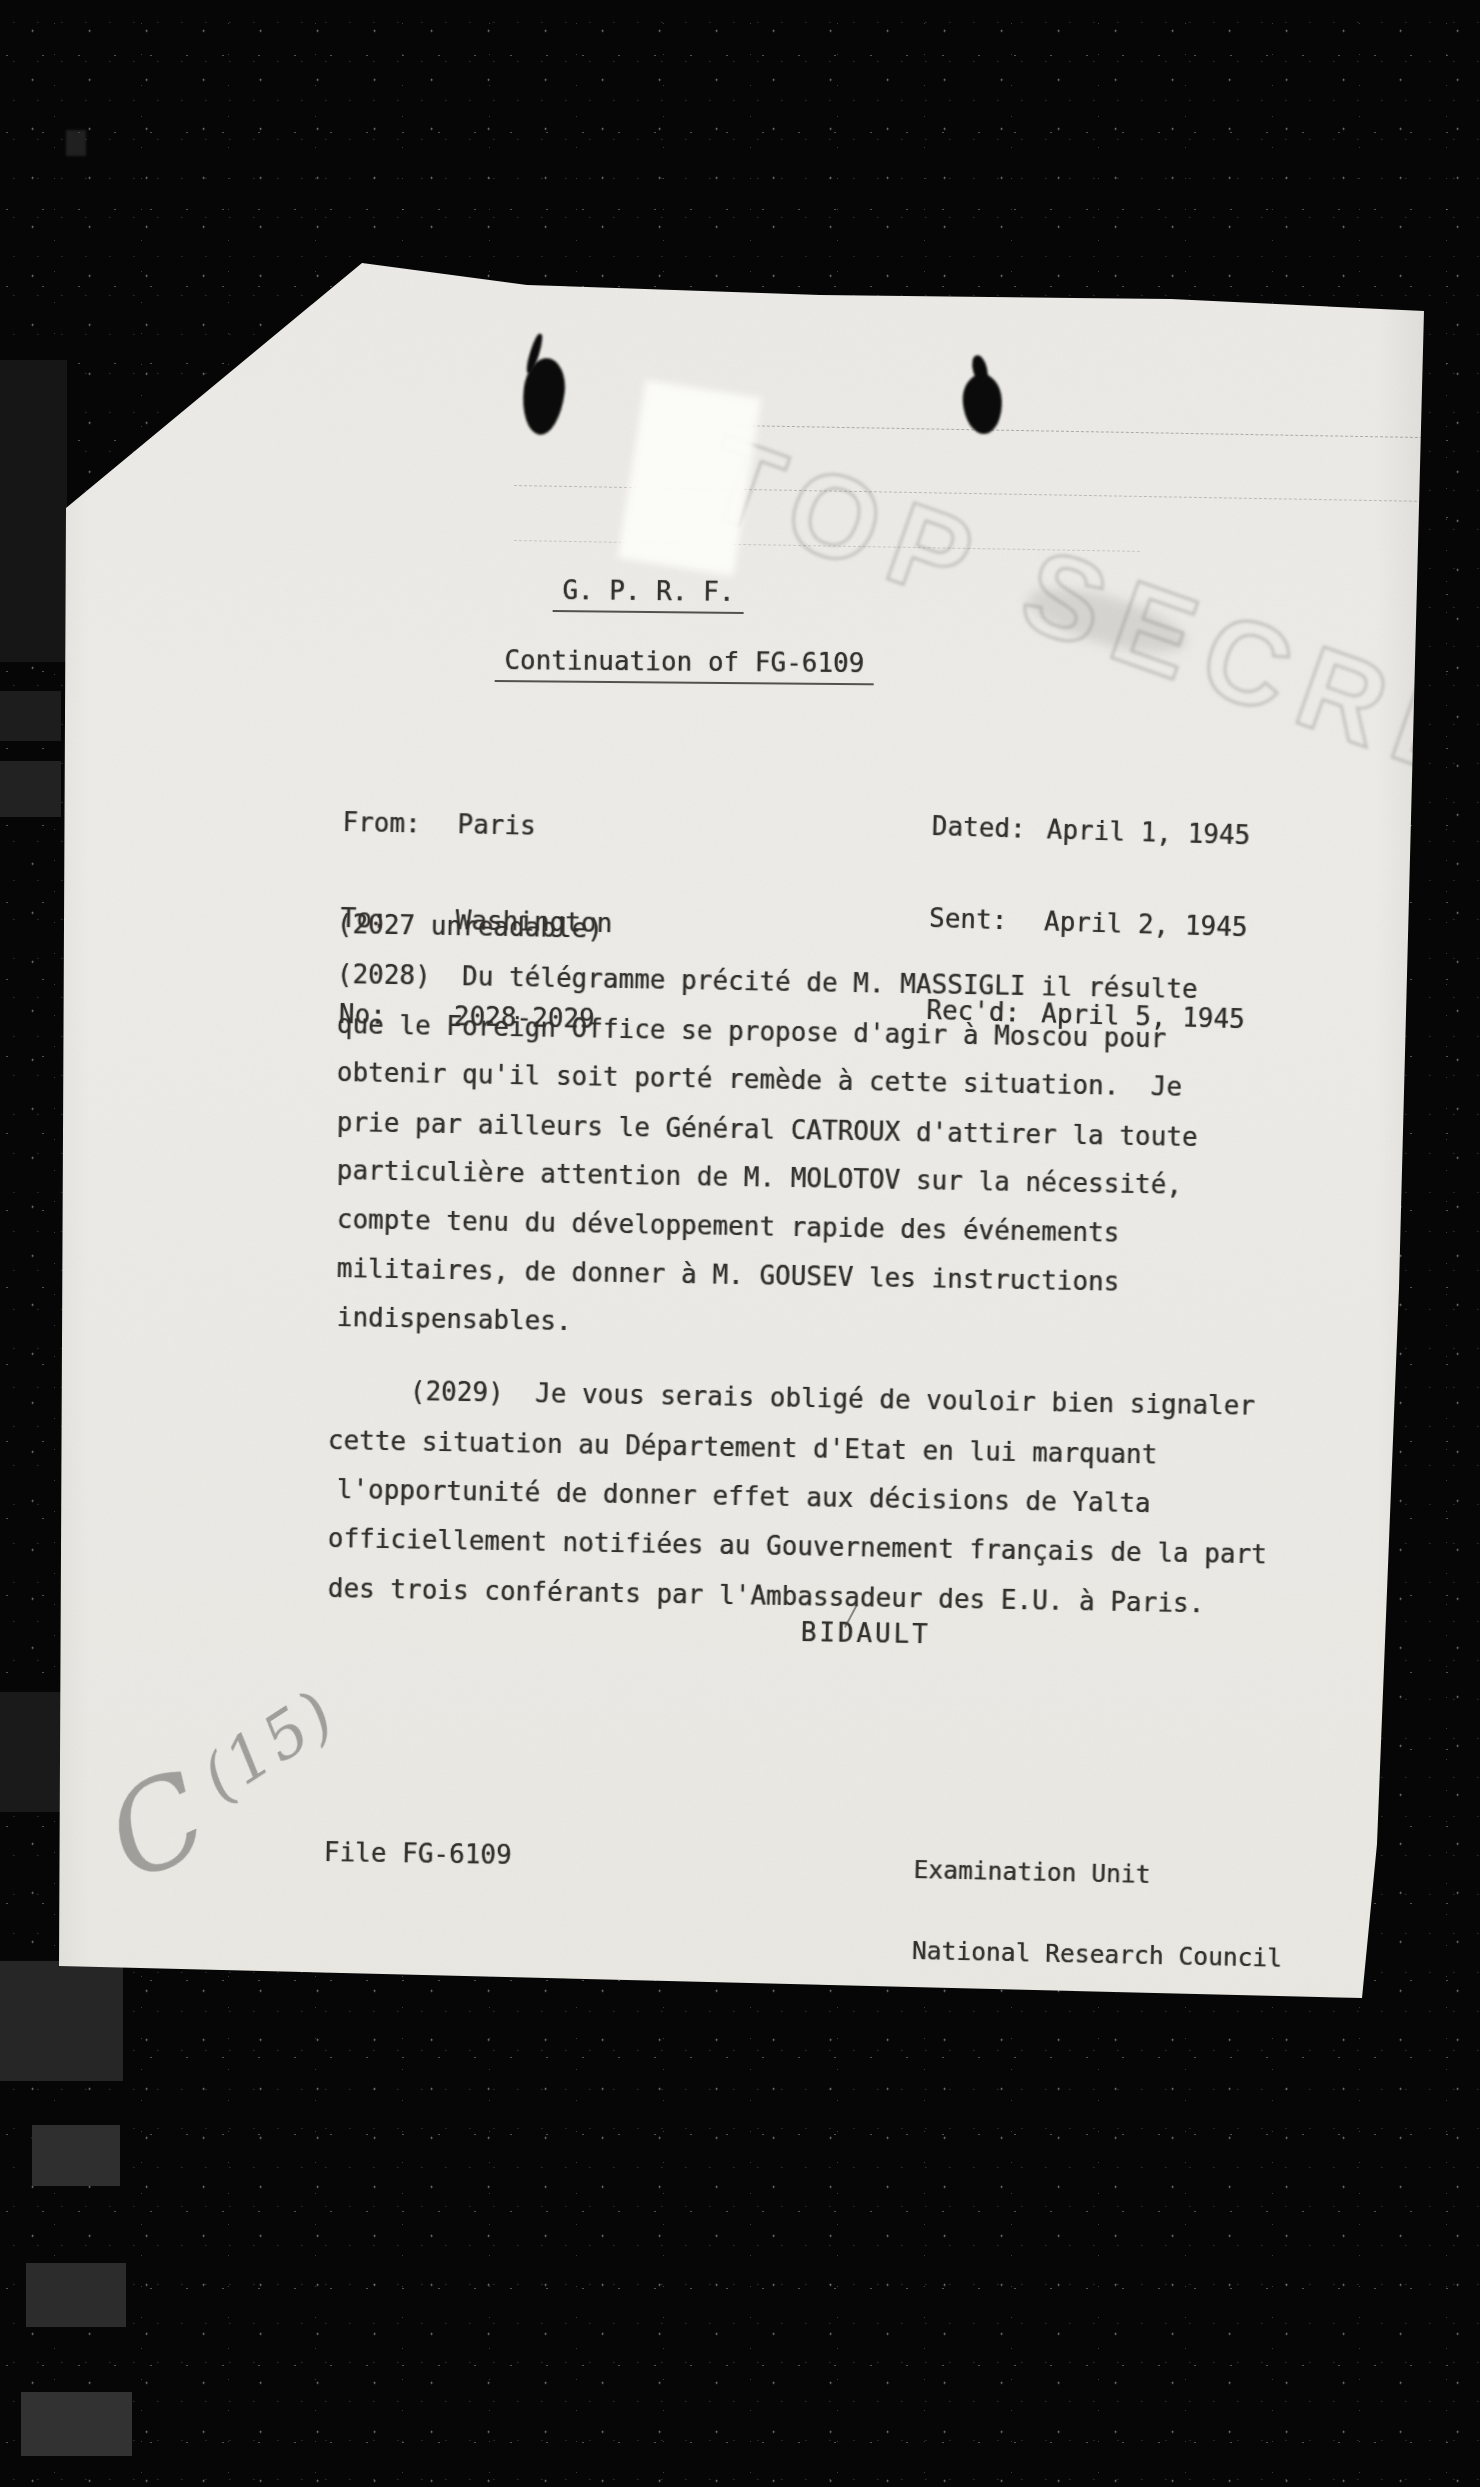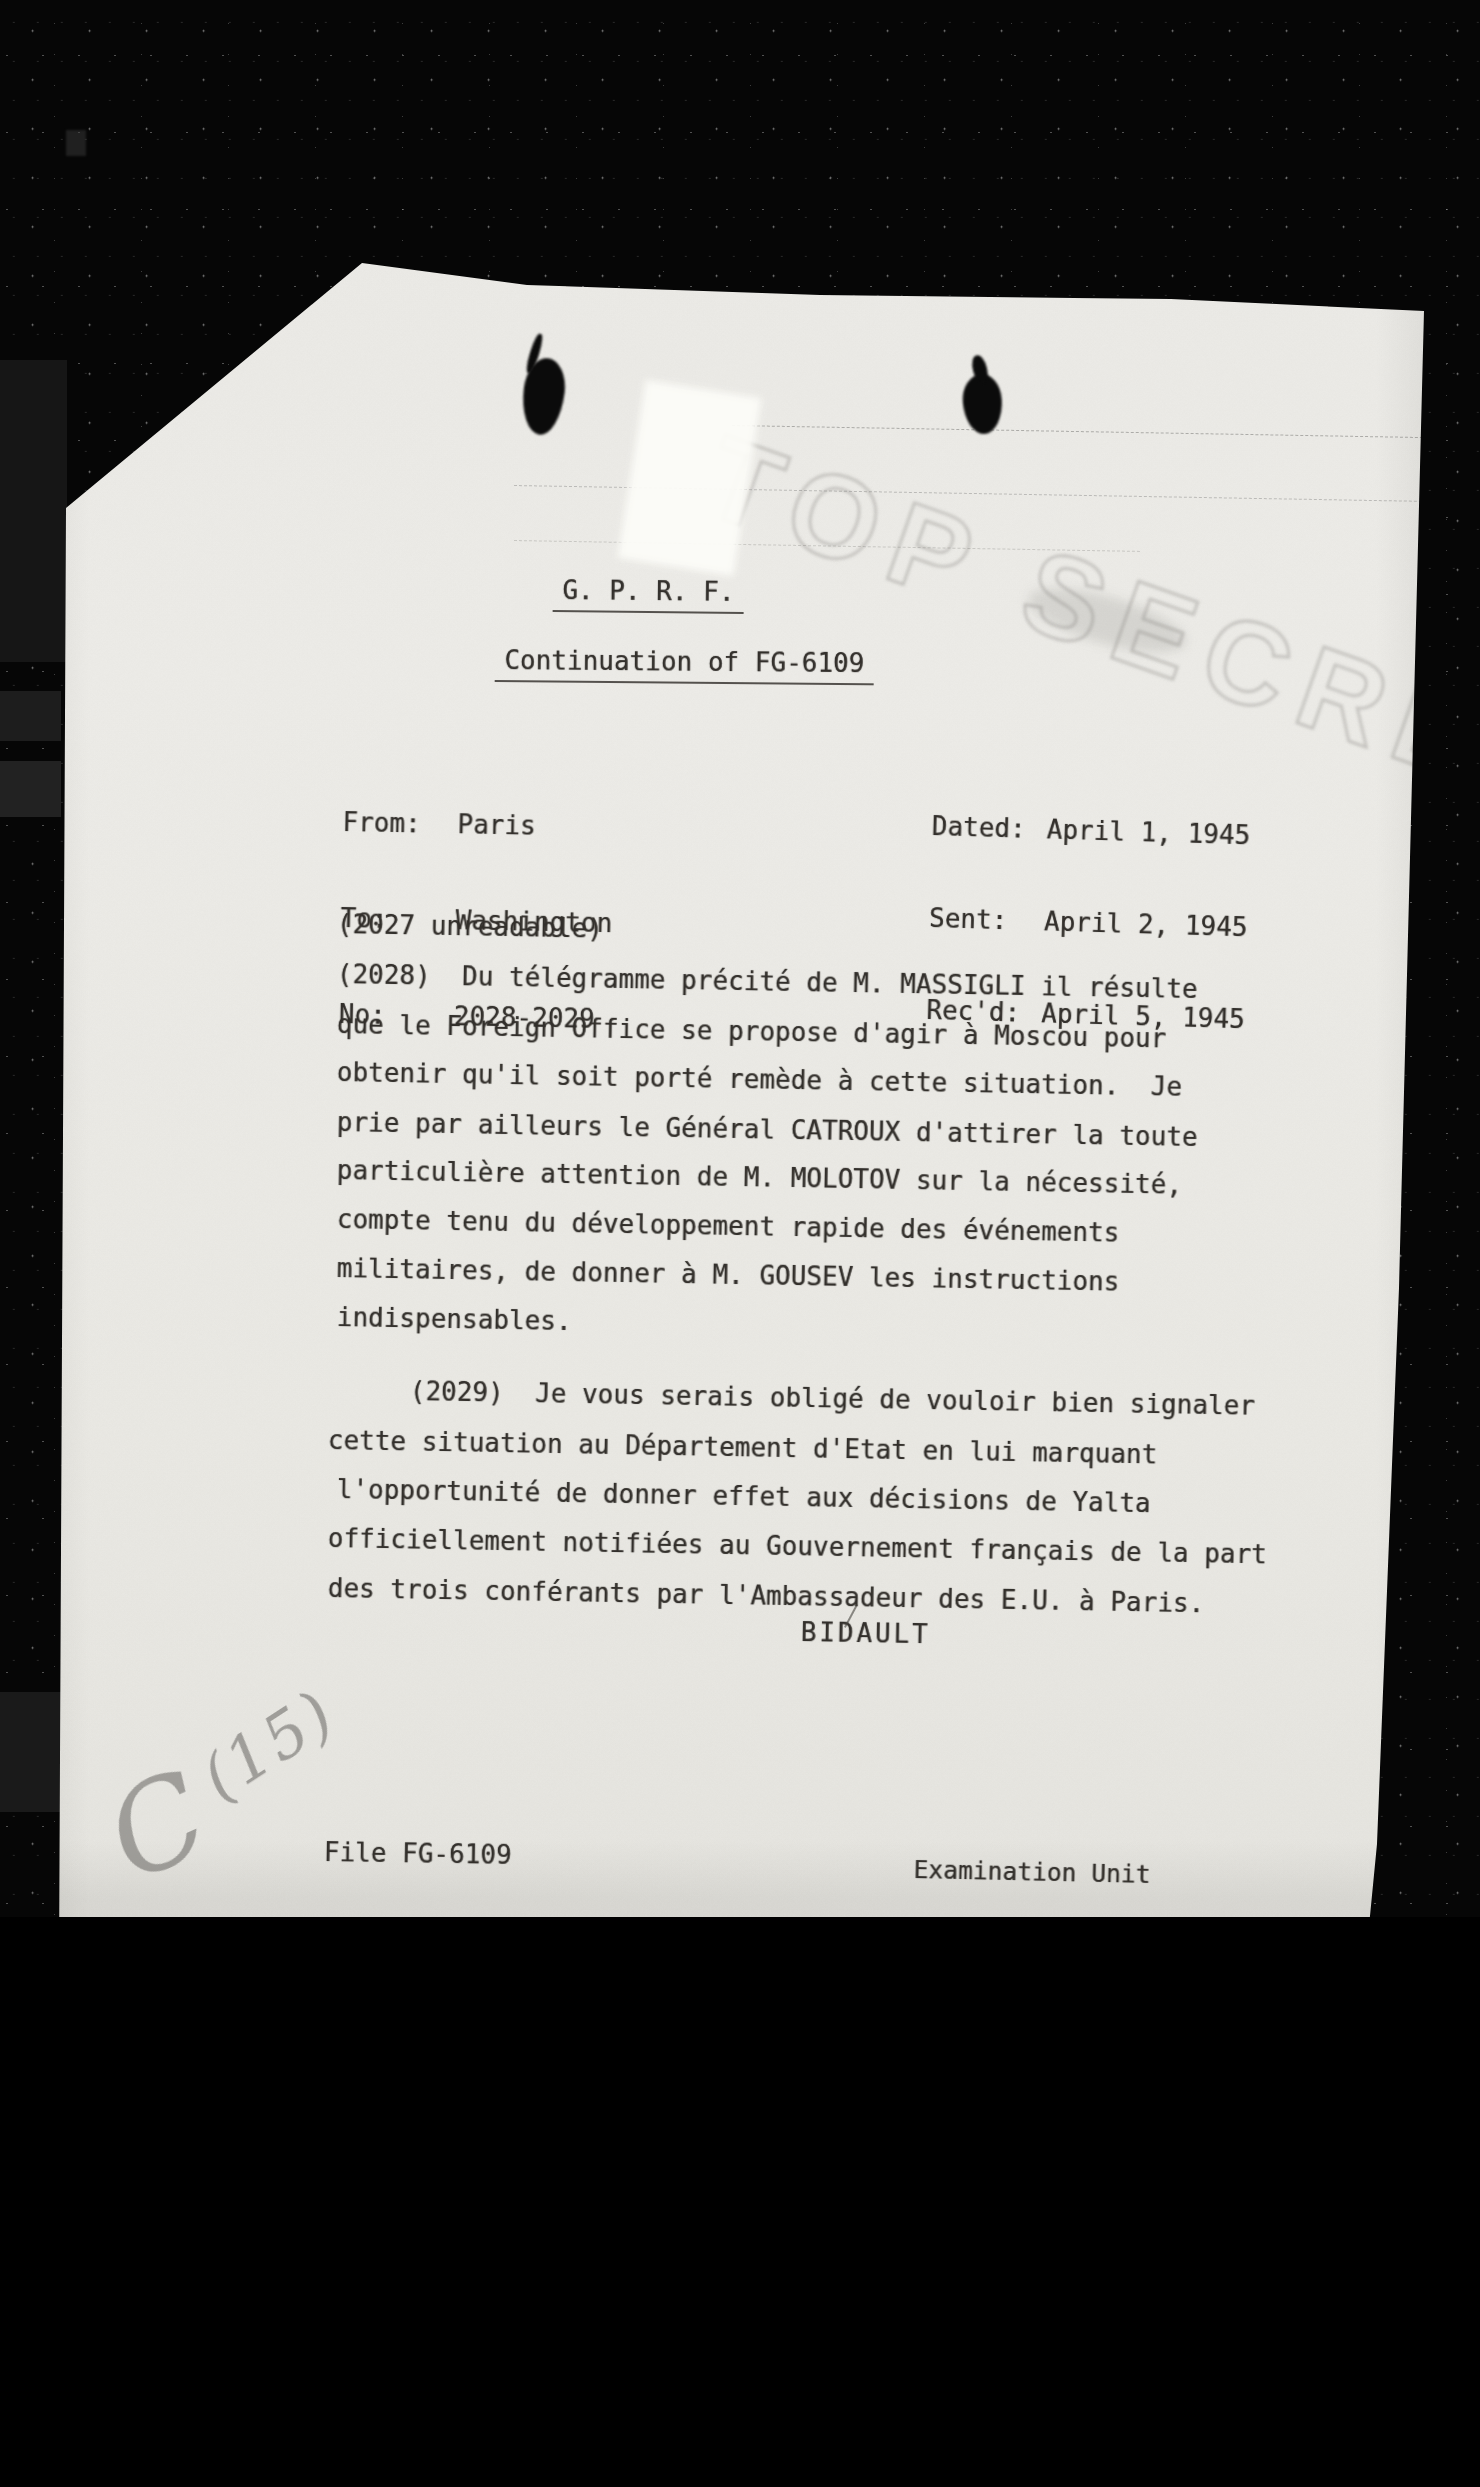--- a/index.html
+++ b/index.html
@@ -1,16 +1,16 @@
 <!DOCTYPE html>
 <html style="font-size:9.4px"><head>
 <meta charset="utf-8">
 <style>
   html,body{margin:0;padding:0;background:#000;}
-  #canvas{position:relative;width:1480px;height:1917px;overflow:hidden;
+  #canvas{position:relative;width:1480px;height:2487px;overflow:hidden;
     background-color:#060606;
     background-image:
       radial-gradient(circle, rgba(255,255,255,.55) 0 0.7px, transparent 1.2px),
       radial-gradient(circle, rgba(255,255,255,.30) 0 0.6px, transparent 1px),
       radial-gradient(circle, rgba(255,255,255,.22) 0 0.6px, transparent 0.9px),
       radial-gradient(circle, rgba(255,255,255,.14) 0 0.5px, transparent 0.8px);
     background-size: 57px 49px, 36px 77px, 87px 31px, 24px 39px;
     background-position: 4.1px 6.4px, 25px 17px, 11px 39px, 1.8px 2.9px;
     font-family:"DejaVu Sans Mono","Liberation Mono",monospace;}
   .film-mark{position:absolute;}

